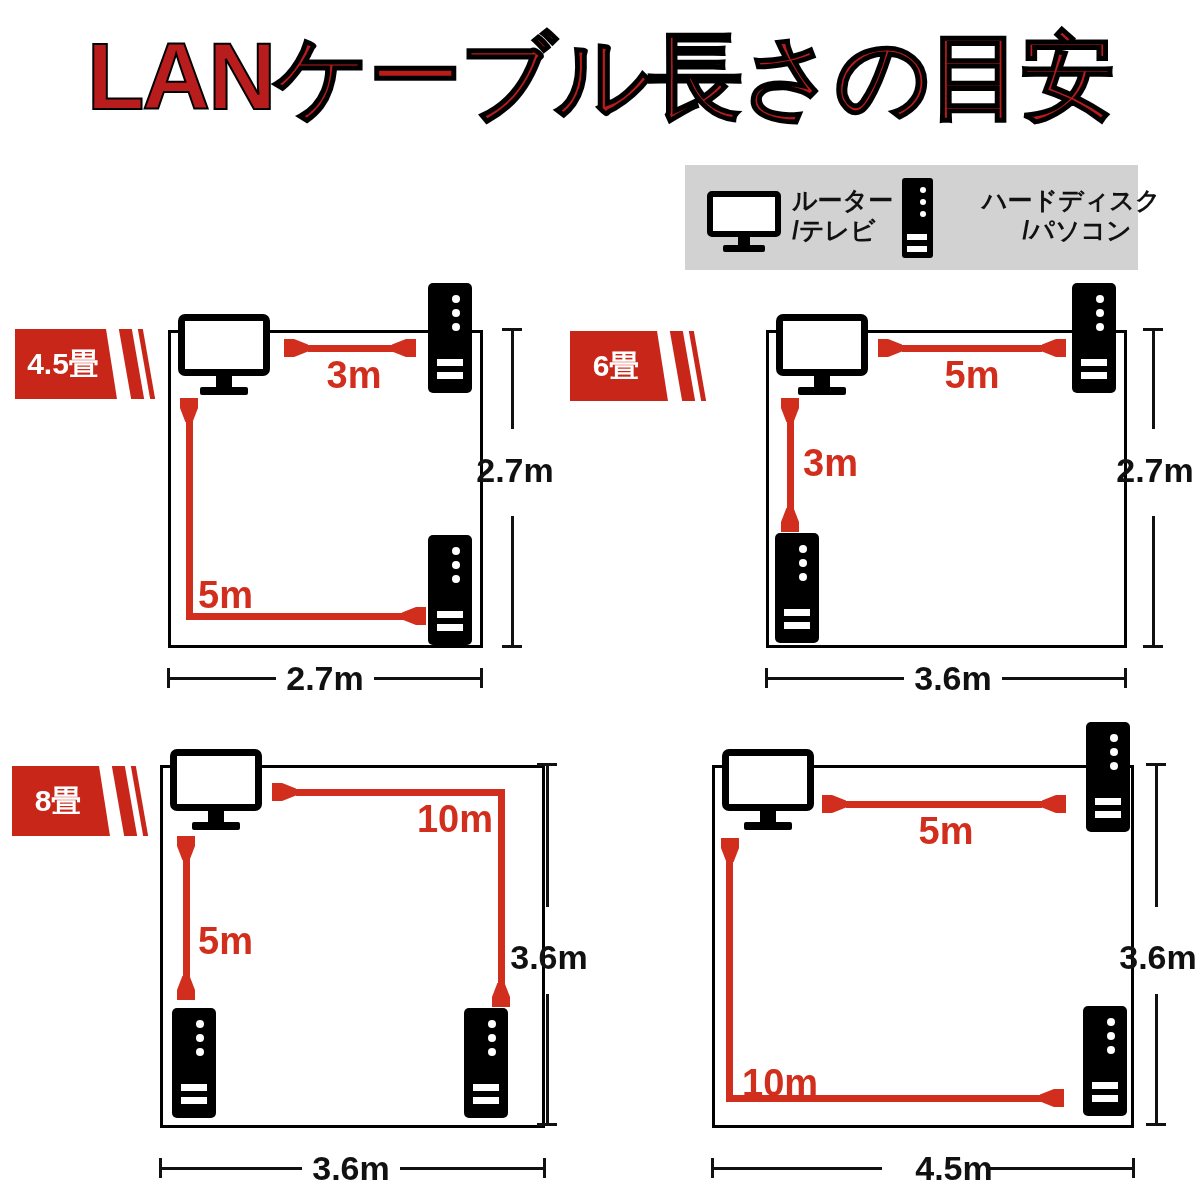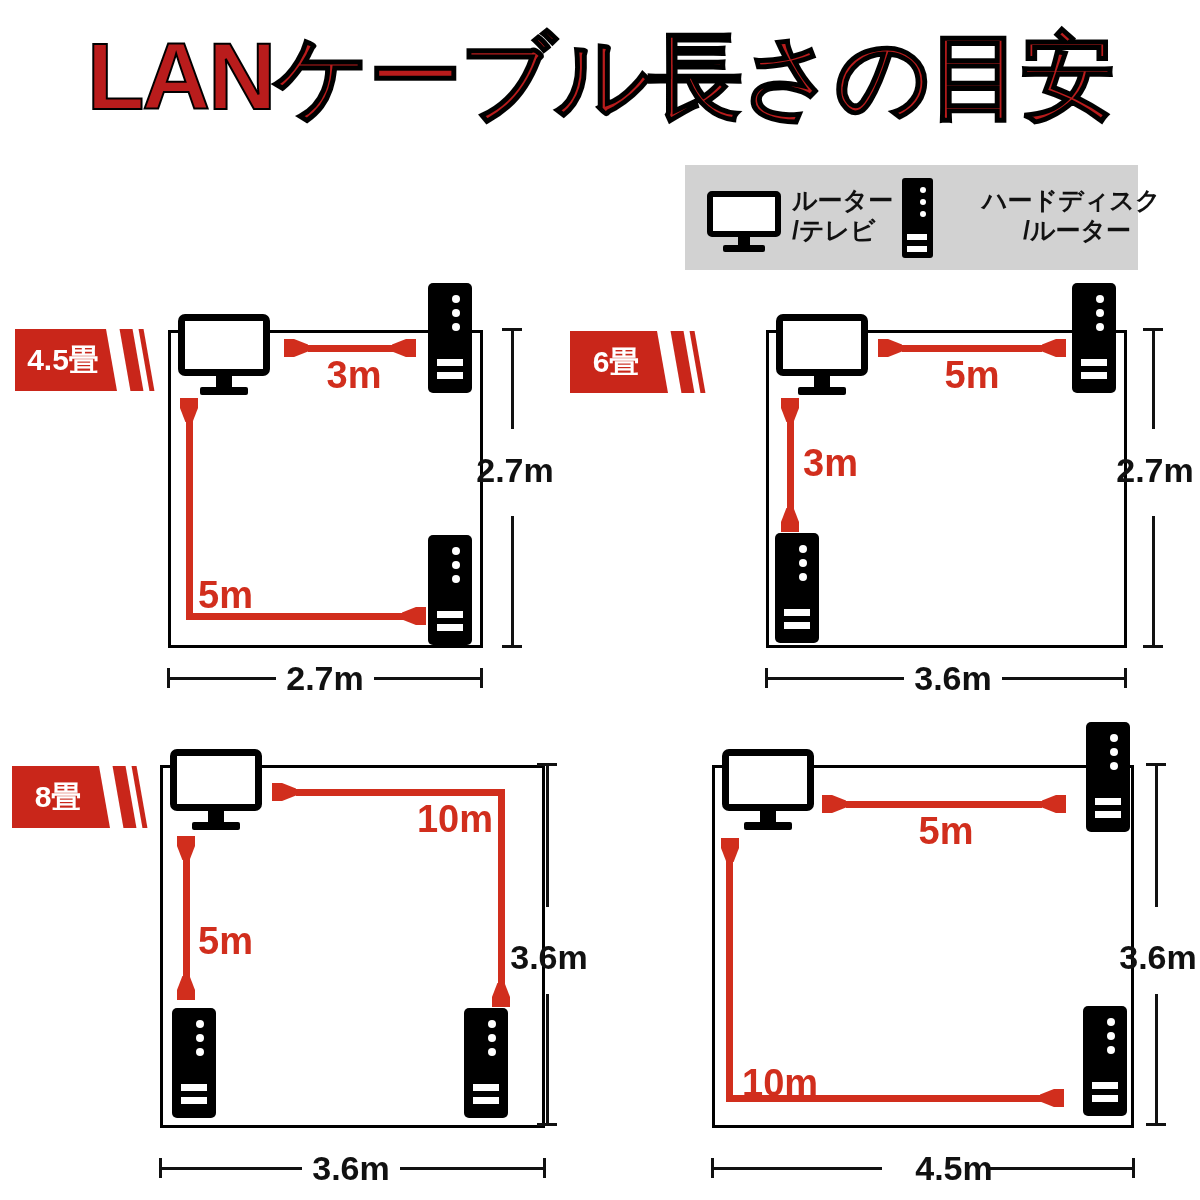--- a/index.html
+++ b/index.html
@@ -26,21 +26,21 @@
   .t-dot{position:absolute;width:8px;height:8px;border-radius:50%;background:#fff;left:24px;}
   .tower .d1{top:12px}.tower .d2{top:26px}.tower .d3{top:40px}
   .t-bar{position:absolute;width:26px;height:7px;background:#fff;left:9px;}
   .tower .b1{top:76px}.tower .b2{top:89px}
   .tower-sm{width:31px;height:80px;border-radius:3px;}
   .tower-sm .t-dot{width:6px;height:6px;left:18px;}
   .tower-sm .d1{top:9px}.tower-sm .d2{top:21px}.tower-sm .d3{top:33px}
   .tower-sm .t-bar{width:20px;height:6px;left:5px;}
   .tower-sm .b1{top:56px}.tower-sm .b2{top:68px}
   
-  .badge{position:absolute;height:62px;}
+  .badge{position:absolute;height:70px;}
   .badge-main{position:relative;height:100%;background:var(--red);color:#fff;font-weight:700;
               display:flex;align-items:center;justify-content:center;
               clip-path:polygon(0 0,calc(100% - 11px) 0,100% 100%,0 100%);
               padding:0 12px 0 6px;box-sizing:border-box;font-size:30px;}
   .badge-s1,.badge-s2{position:absolute;top:0;height:100%;background:var(--red);transform:skewX(10deg);}
   .badge-s1{width:13px;}
   .badge-s2{width:5px;}
   
   .room{position:absolute;box-sizing:border-box;border:3px solid #000;background:#fff;}
   
@@ -75,21 +75,21 @@
     </div>
     <div class="tower tower-sm" style="left:217px;top:13px;">
       <div class="t-dot d1"></div>
       <div class="t-dot d2"></div>
       <div class="t-dot d3"></div>
       <div class="t-bar b1"></div>
       <div class="t-bar b2"></div>
     </div>
     <div class="leg-text" style="left:268px;top:20px;width:190px;margin-left:29px;">
       <div>ハードディスク</div>
-      <div class="tc">/ルーター</div>
+      <div class="tc">/パソコン</div>
     </div>
   </div>
 
   <div class="room" style="left:168px;top:330px;width:315px;height:318px;"></div>
 
   <div class="dcap" style="left:502px;top:328px;width:20px;height:3px;"></div>
   <div class="dseg" style="left:511px;top:331px;width:3px;height:98px;"></div>
   <div class="dlabel" style="left:470px;top:453px;width:90px;">2.7m</div>
   <div class="dseg" style="left:511px;top:516px;width:3px;height:130px;"></div>
   <div class="dcap" style="left:502px;top:645px;width:20px;height:3px;"></div>

